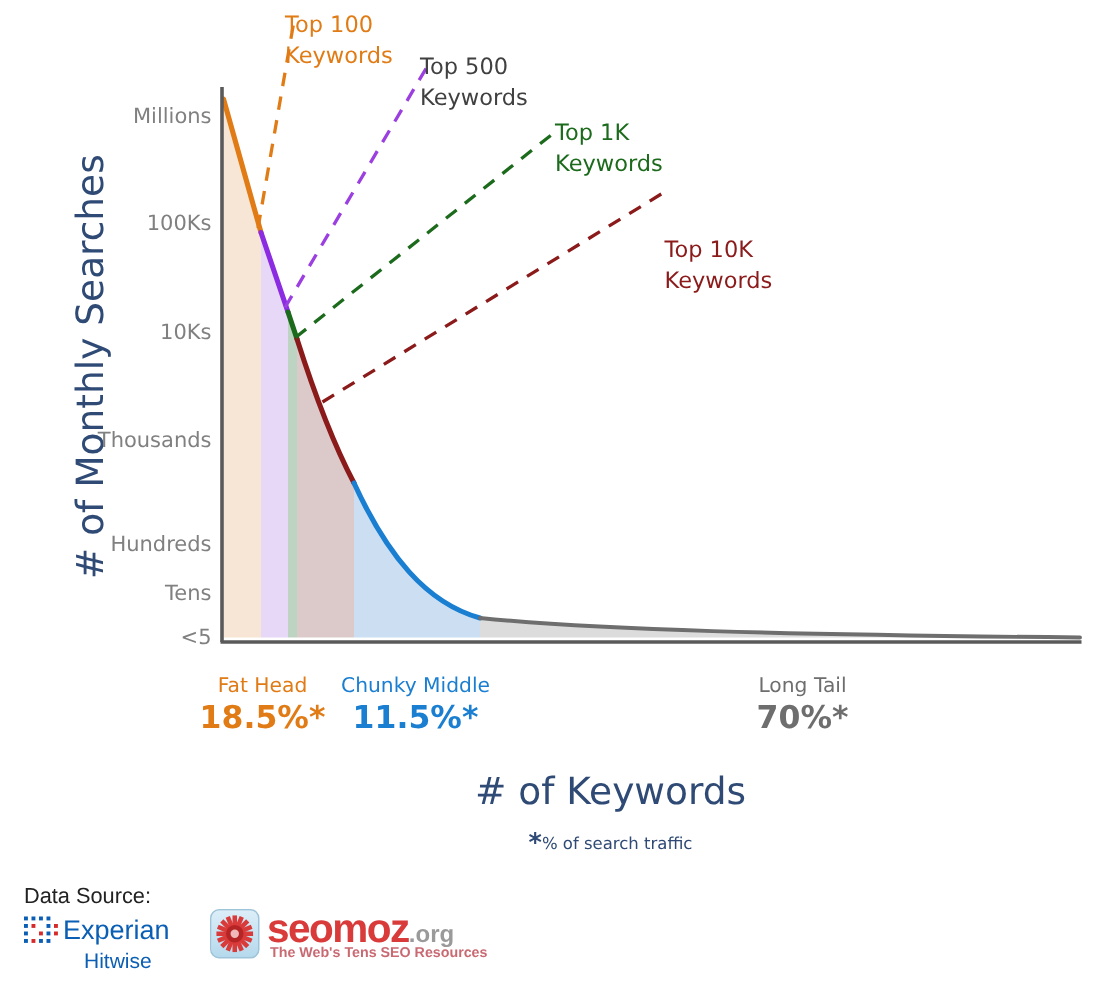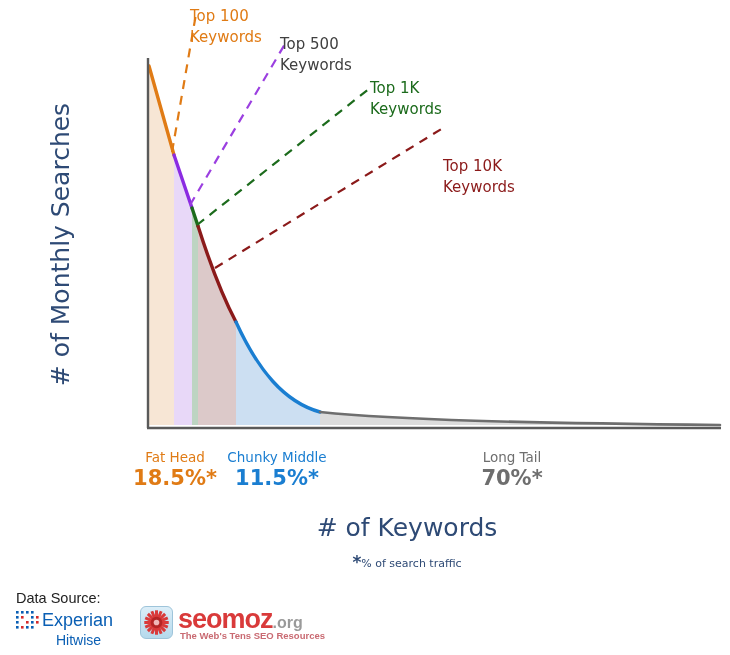--- a/index.html
+++ b/index.html
@@ -83,21 +83,21 @@
   }
   .seg .seg-pct {
     display: block;
     font-size: 21px;
     font-weight: bold;
     margin-top: 2px;
     line-height: 1.1;
   }
   .seg.s-fathead { left: 120px; top: 450px; width: 110px; color: #e07b15; }
   .seg.s-chunky  { left: 215px; top: 450px; width: 124px; color: #1a7ed1; }
-  .seg.s-longtail{ left: 449px; top: 450px; width: 126px; color: #6e6e6e; }
+  .seg.s-longtail{ left: 472px; top: 450px; width: 126px; color: #6e6e6e; }
 
   
   .x-axis-title {
     position: absolute;
     left: 227px;
     top: 513px;
     width: 360px;
     text-align: center;
     color: #2e4a75;
     font-size: 25px;
@@ -241,20 +241,29 @@
       <line stroke="#1c6b1c" x1="197" y1="225" x2="370" y2="88"></line>
       <line stroke="#8b1a1a" x1="215" y1="268" x2="443" y2="128"></line>
     </g>
 
     <line x1="148" y1="58" x2="148" y2="428" stroke="#5a5a5a" stroke-width="2.4"></line>
     <line x1="147" y1="428" x2="721" y2="428" stroke="#5a5a5a" stroke-width="2.4"></line>
   </svg>
 
   <div class="y-axis-title"># of Monthly Searches</div>
 
+  <div class="ytick-wrap">
+    <div class="ytick" style="top:70px">Millions</div>
+    <div class="ytick" style="top:141px">100Ks</div>
+    <div class="ytick" style="top:214px">10Ks</div>
+    <div class="ytick" style="top:286px">Thousands</div>
+    <div class="ytick" style="top:355px">Hundreds</div>
+    <div class="ytick" style="top:388px">Tens</div>
+    <div class="ytick" style="top:417px">&lt;5</div>
+  </div>
 
   <div class="annot a-top100">
     <span>Top 100</span><br>
     <span>Keywords</span>
   </div>
   <div class="annot a-top500">
     <span>Top 500</span><br>
     <span>Keywords</span>
   </div>
   <div class="annot a-top1k">

